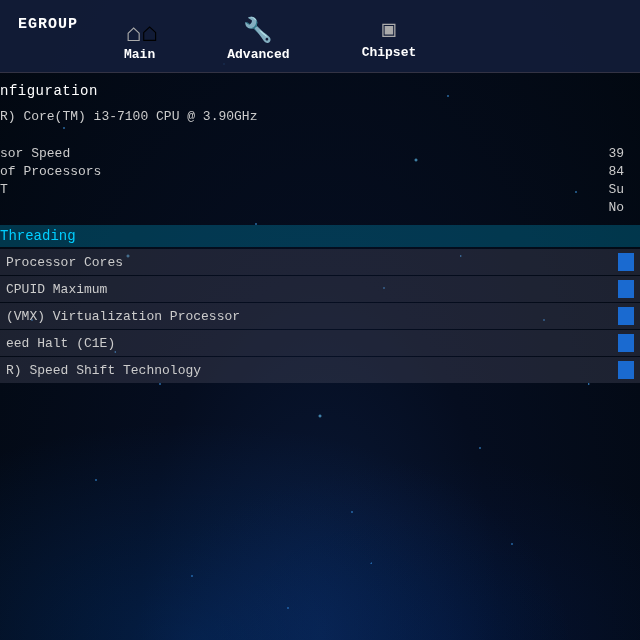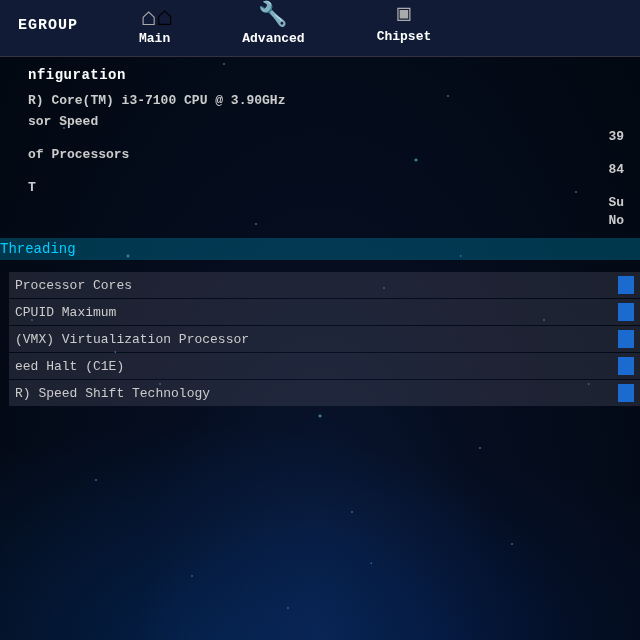--- a/index.html
+++ b/index.html
@@ -66,24 +66,23 @@
     .content {
       position: relative;
       z-index: 10;
       padding: 0;
     }
 
     
     .nav-bar {
       background: rgba(20, 30, 60, 0.85);
       border-bottom: 1px solid #334;
-      padding: 0 0 6px 0;
-      display: flex;
-      align-items: center;
-      gap: 17px;
+      padding: 16px 0 6px 0;
+      display: flex;
+      gap: 2px;
     }
 
     .nav-title {
       color: #fff;
       font-size: 15px;
       font-weight: bold;
       letter-spacing: 1px;
       padding: 0 18px;
       font-family: 'Courier New', monospace;
     }
@@ -125,58 +124,56 @@
 
     .info-table {
       width: 100%;
       margin-bottom: 4px;
     }
 
     .info-row {
       display: flex;
       justify-content: space-between;
       margin-bottom: 3px;
-      flex-direction: column;
     }
 
     .info-label {
       color: #ccc;
       font-size: 13px;
       font-family: 'Courier New', monospace;
     }
 
     .info-value {
       color: #ccc;
       font-size: 13px;
       font-family: 'Courier New', monospace;
       text-align: right;
       margin-left: 32px;
     }
 
     .cpu-name-row {
       color: #ccc;
       font-size: 13px;
       font-family: 'Courier New', monospace;
-      margin-bottom: 6px;
+      margin-bottom: 22px;
     }
 
     
     .highlighted-row {
       background: rgba(0, 140, 180, 0.35);
       color: #00cfff;
       font-size: 14px;
       font-family: 'Courier New', monospace;
       padding: 3px 6px;
       margin: 2px -6px;
     }
 
     
     .menu-list {
-      margin-top: 12px;
-      padding-left: 9px;
+      margin-top: 2px;
     }
 
     .menu-item {
       background: rgba(80, 80, 100, 0.35);
       color: #ccc;
       font-size: 13px;
       font-family: 'Courier New', monospace;
       padding: 4px 6px;
       margin-bottom: 1px;
       display: flex;
@@ -211,22 +208,21 @@
       color: #e8a020;
     }
 
     .icon-chip {
       display: inline-block;
       font-size: 22px;
       color: #aaa;
     }
 
     .top-section {
-      padding: 10px 16px 4px 28px;
-      font-weight: bold;
+      padding: 10px 16px 4px 0;
     }
 
   </style>
 </head>
 <body>
 
 <div class="bios-screen">
   <div class="stars"></div>
   <div class="nebula"></div>
 

